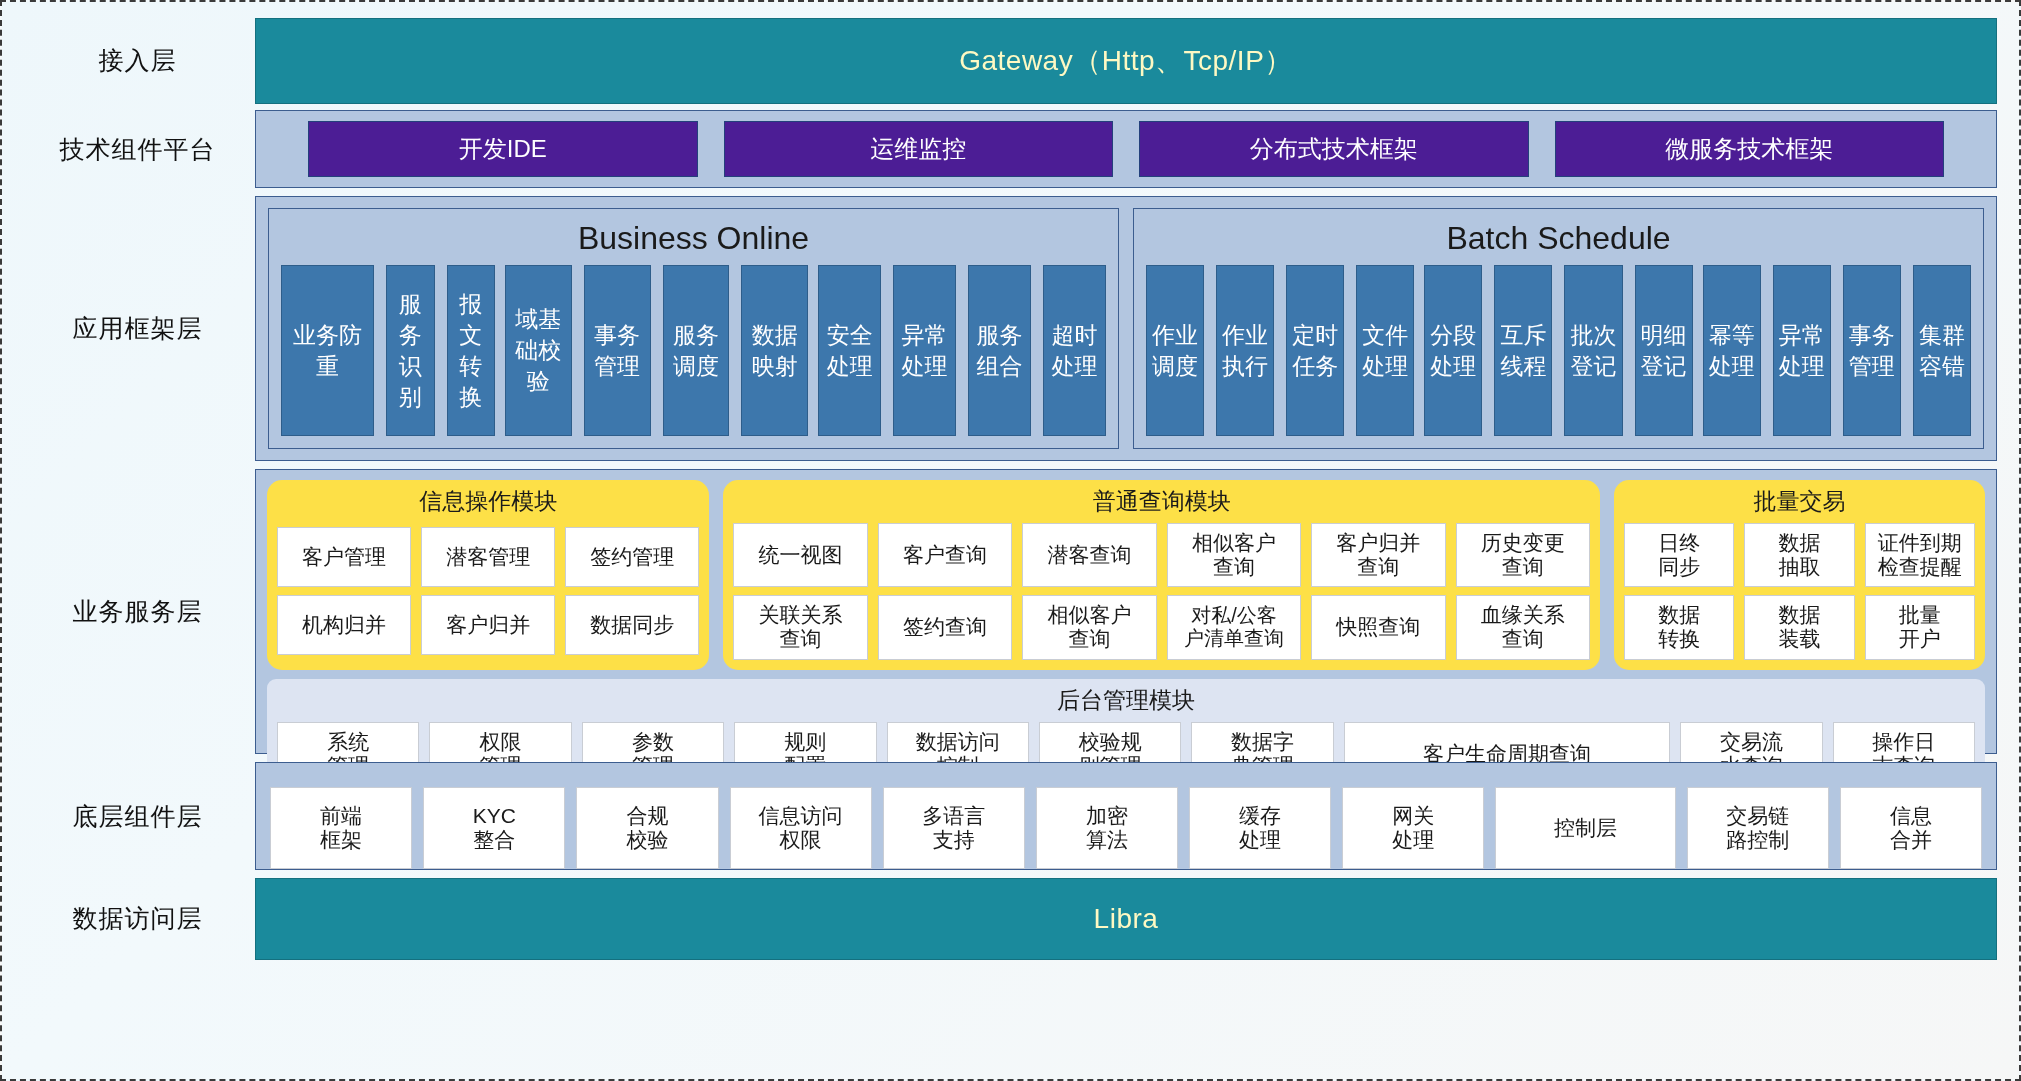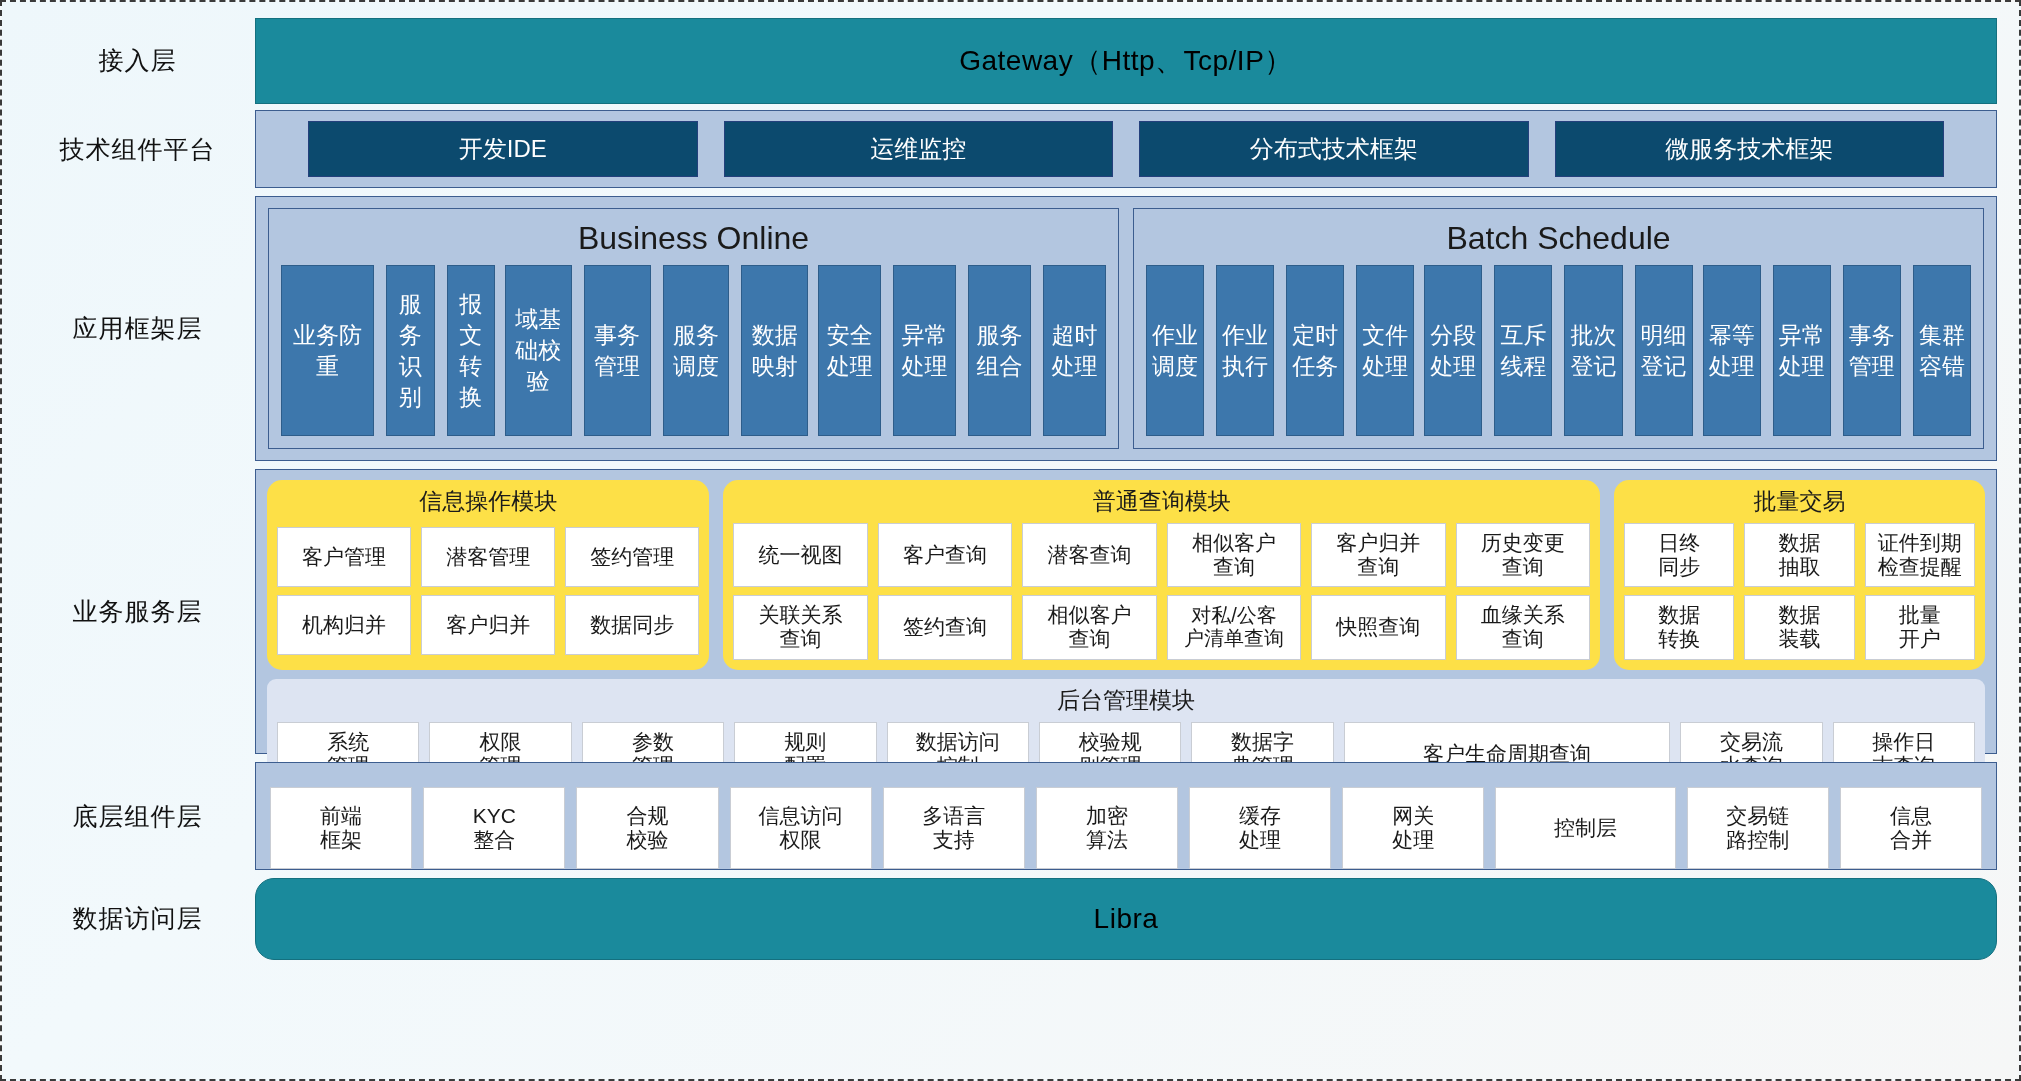--- a/index.html
+++ b/index.html
@@ -52,21 +52,21 @@
 
   .layer-body {
     flex: 1;
     box-sizing: border-box;
   }
 
   
   .teal-bar {
     background: #1a8a9c;
     border: 1px solid #14707f;
-    color: #000000;
+    color: #fef9c3;
     display: flex;
     align-items: center;
     justify-content: center;
     font-size: 28px;
     letter-spacing: .5px;
   }
 
   
   .panel-blue {
     background: #b3c6e0;
@@ -76,21 +76,21 @@
     display: flex;
     align-items: center;
     justify-content: space-between;
     gap: 26px;
     padding: 12px 52px;
     box-sizing: border-box;
     height: 100%;
   }
   .tech-box {
     flex: 1;
-    background: #0c4a6e;
+    background: #4c1d95;
     color: #ffffff;
     text-align: center;
     font-size: 24px;
     padding: 11px 0;
     border: 1px solid #24407c;
   }
 
   
   .appfw {
     display: flex;
@@ -437,20 +437,20 @@
 路控制</div>
           <div class="cell-white">信息
 合并</div>
         </div>
       </div>
     </div>
 
     <div class="layer-row" style="height:80px;">
       <div class="layer-label">数据访问层</div>
       <div class="layer-body">
-        <div class="teal-bar" style="height:100%;border-radius:19px;">
+        <div class="teal-bar" style="height:100%;">
           <span>Libra</span>
         </div>
       </div>
     </div>
 
   </div>
 </div>
 
 </body></html>

